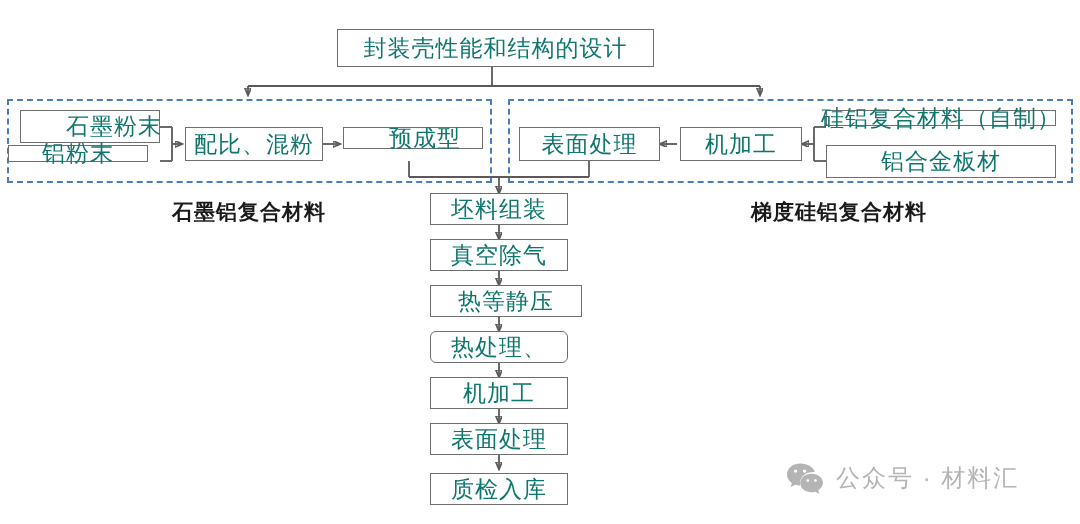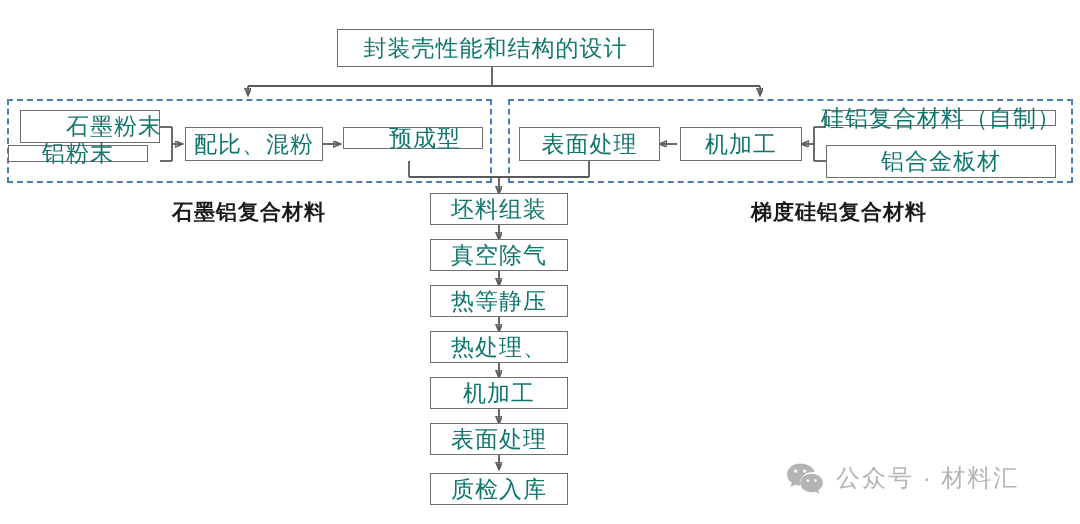--- a/index.html
+++ b/index.html
@@ -144,22 +144,22 @@
   <div class="box" style="left:826px; top:110px; width:230px; height:16px;">硅铝复合材料（自制）</div>
   <div class="box" style="left:826px; top:145px; width:230px; height:33px;">铝合金板材</div>
   <div class="box" style="left:680px; top:127px; width:122px; height:34px;">机加工</div>
   <div class="box" style="left:519px; top:127px; width:141px; height:34px;">表面处理</div>
 
   <div class="caption" style="left:152px; top:198px;">石墨铝复合材料</div>
   <div class="caption" style="left:731px; top:198px;">梯度硅铝复合材料</div>
 
   <div class="box" style="left:430px; top:239px; width:138px; height:32px;">真空除气</div>
   <div class="box" style="left:430px; top:193px; width:138px; height:32px;">坯料组装</div>
-  <div class="box" style="left:430px; top:285px; width:138px; height:32px;">热等静压</div>
-  <div class="box" style="left:430px; top:331px; width:138px; height:32px;">热处理、</div>
+  <div class="box" style="left:430px; top:285px; width:152px; height:32px;">热等静压</div>
+  <div class="box" style="left:430px; top:331px; width:138px; height:32px;border-radius:6px;">热处理、</div>
   <div class="box" style="left:430px; top:377px; width:138px; height:32px;">机加工</div>
   <div class="box" style="left:430px; top:423px; width:138px; height:32px;">表面处理</div>
   <div class="box" style="left:430px; top:473px; width:138px; height:32px;">质检入库</div>
 
   <div id="watermark">
     <span>
       <svg class="wechat-icon" width="38" height="32" viewBox="0 0 38 32" xmlns="http://www.w3.org/2000/svg">
         <path d="M14.2 1.6C6.9 1.6 1 6.5 1 12.5c0 3.4 1.9 6.5 4.9 8.5l-1.3 4.1 4.7-2.4c1.6.5 3.3.8 4.9.7-.2-.8-.3-1.6-.3-2.4 0-6.1 6-11 13.4-11 .5 0 1 0 1.5.1C27.6 5.5 21.6 1.6 14.2 1.6z" fill="#b4b4b4"></path>
         <circle cx="9.6" cy="9.1" r="1.7" fill="#ffffff"></circle>
         <circle cx="18.6" cy="9.1" r="1.7" fill="#ffffff"></circle>

